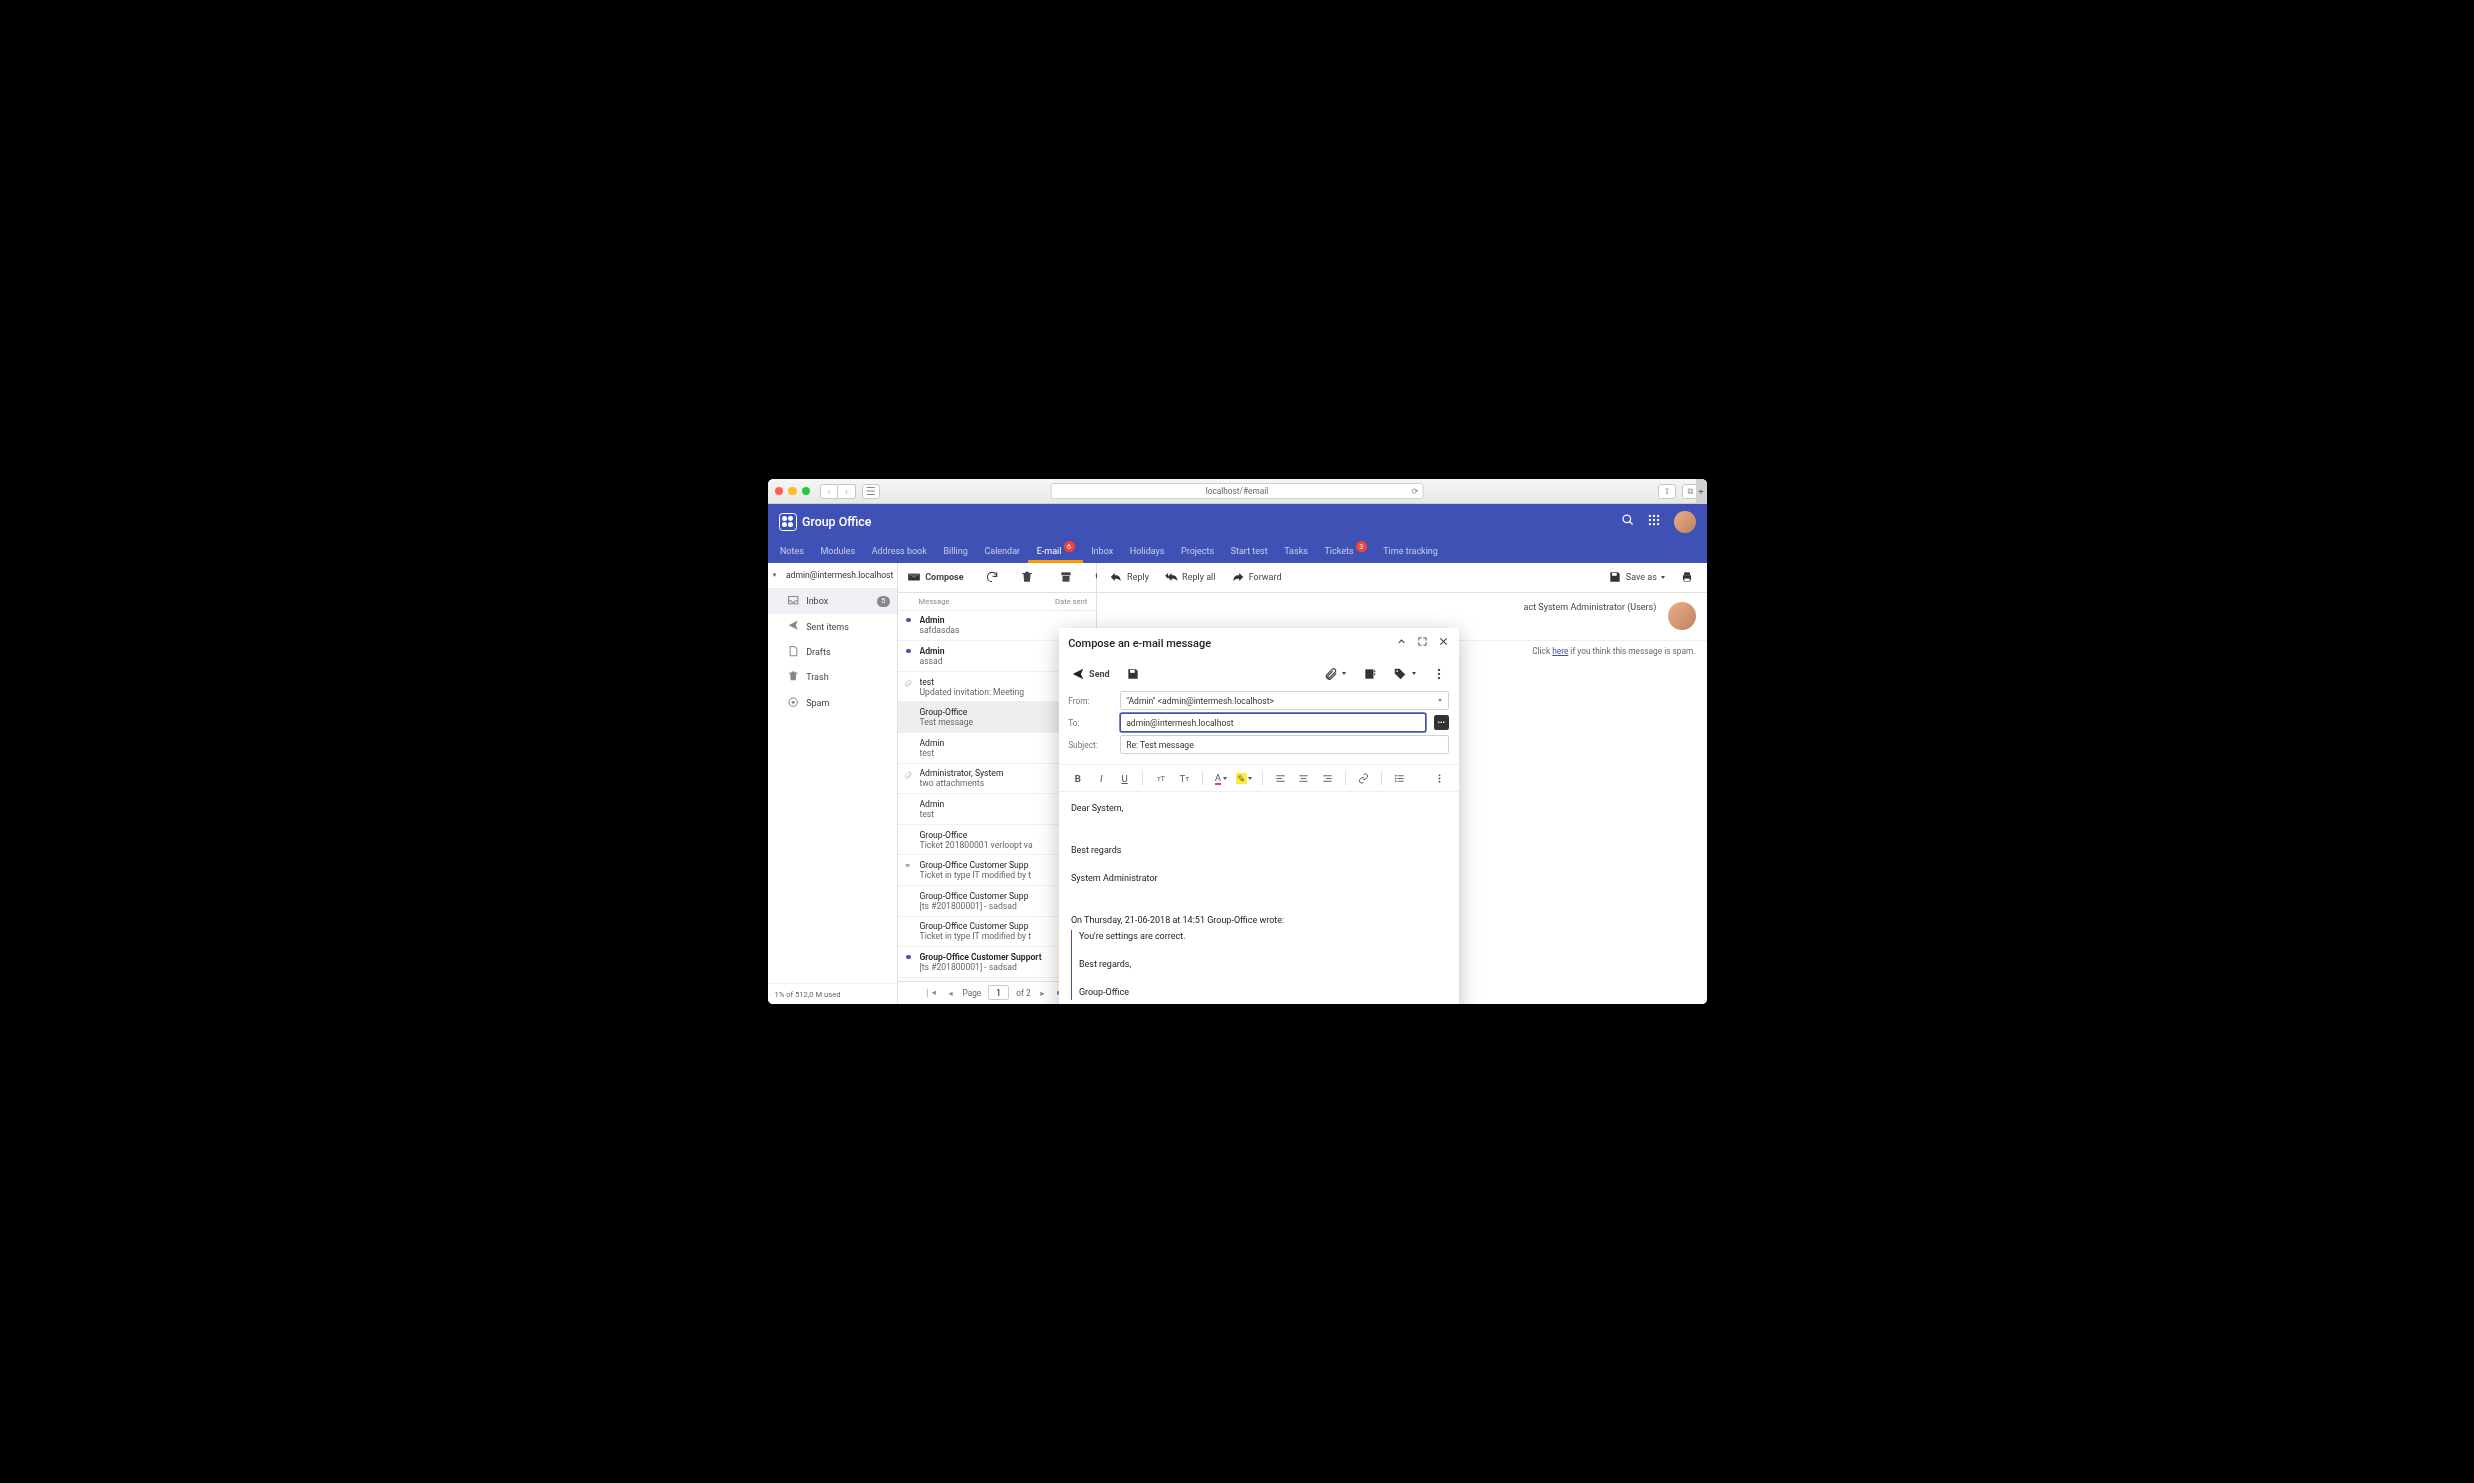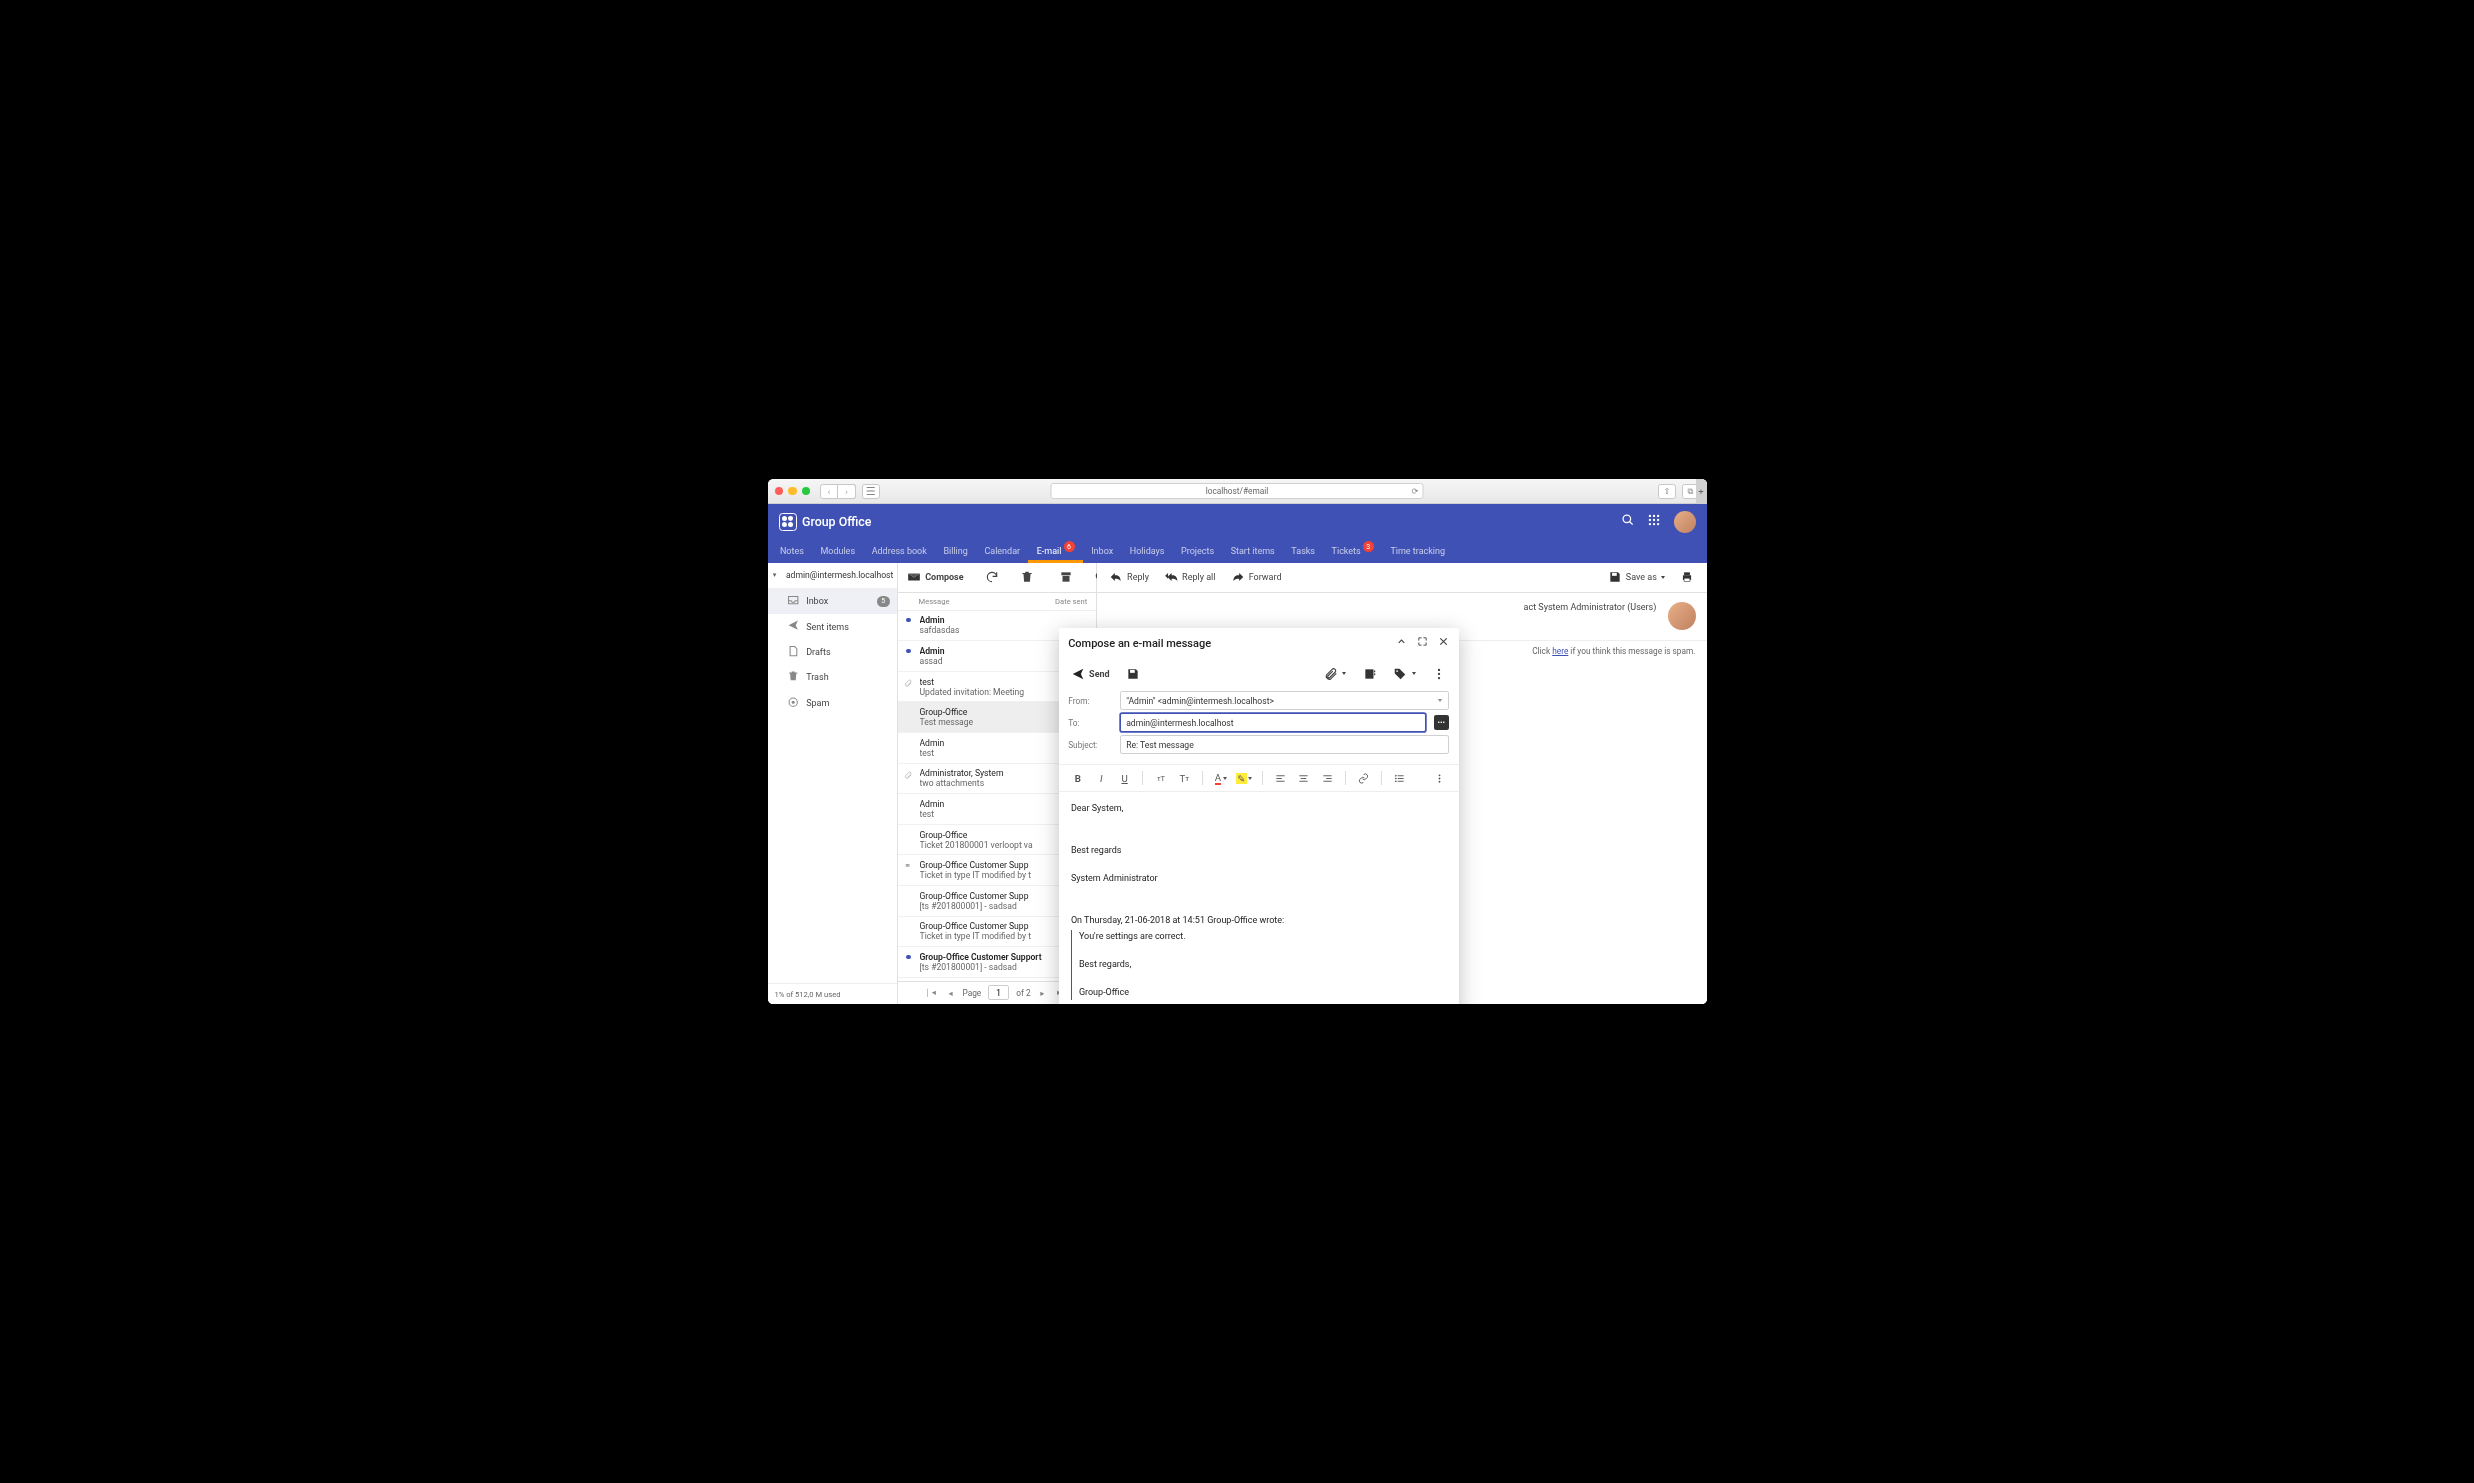--- a/index.html
+++ b/index.html
@@ -157,21 +157,21 @@
   <div class="tabs" id="tabs">
       <div class="tab">Notes</div>
       <div class="tab">Modules</div>
       <div class="tab">Address book</div>
       <div class="tab">Billing</div>
       <div class="tab">Calendar</div>
       <div class="tab active">E-mail<span class="badge">6</span></div>
       <div class="tab">Inbox</div>
       <div class="tab">Holidays</div>
       <div class="tab">Projects</div>
-      <div class="tab">Start items</div>
+      <div class="tab">Start test</div>
       <div class="tab">Tasks</div>
       <div class="tab">Tickets<span class="badge">3</span></div>
       <div class="tab">Time tracking</div>
     </div>
 
   <div class="content">
 
     <div class="sidebar">
       <div class="accthdr">
         <span class="tri">▼</span>

